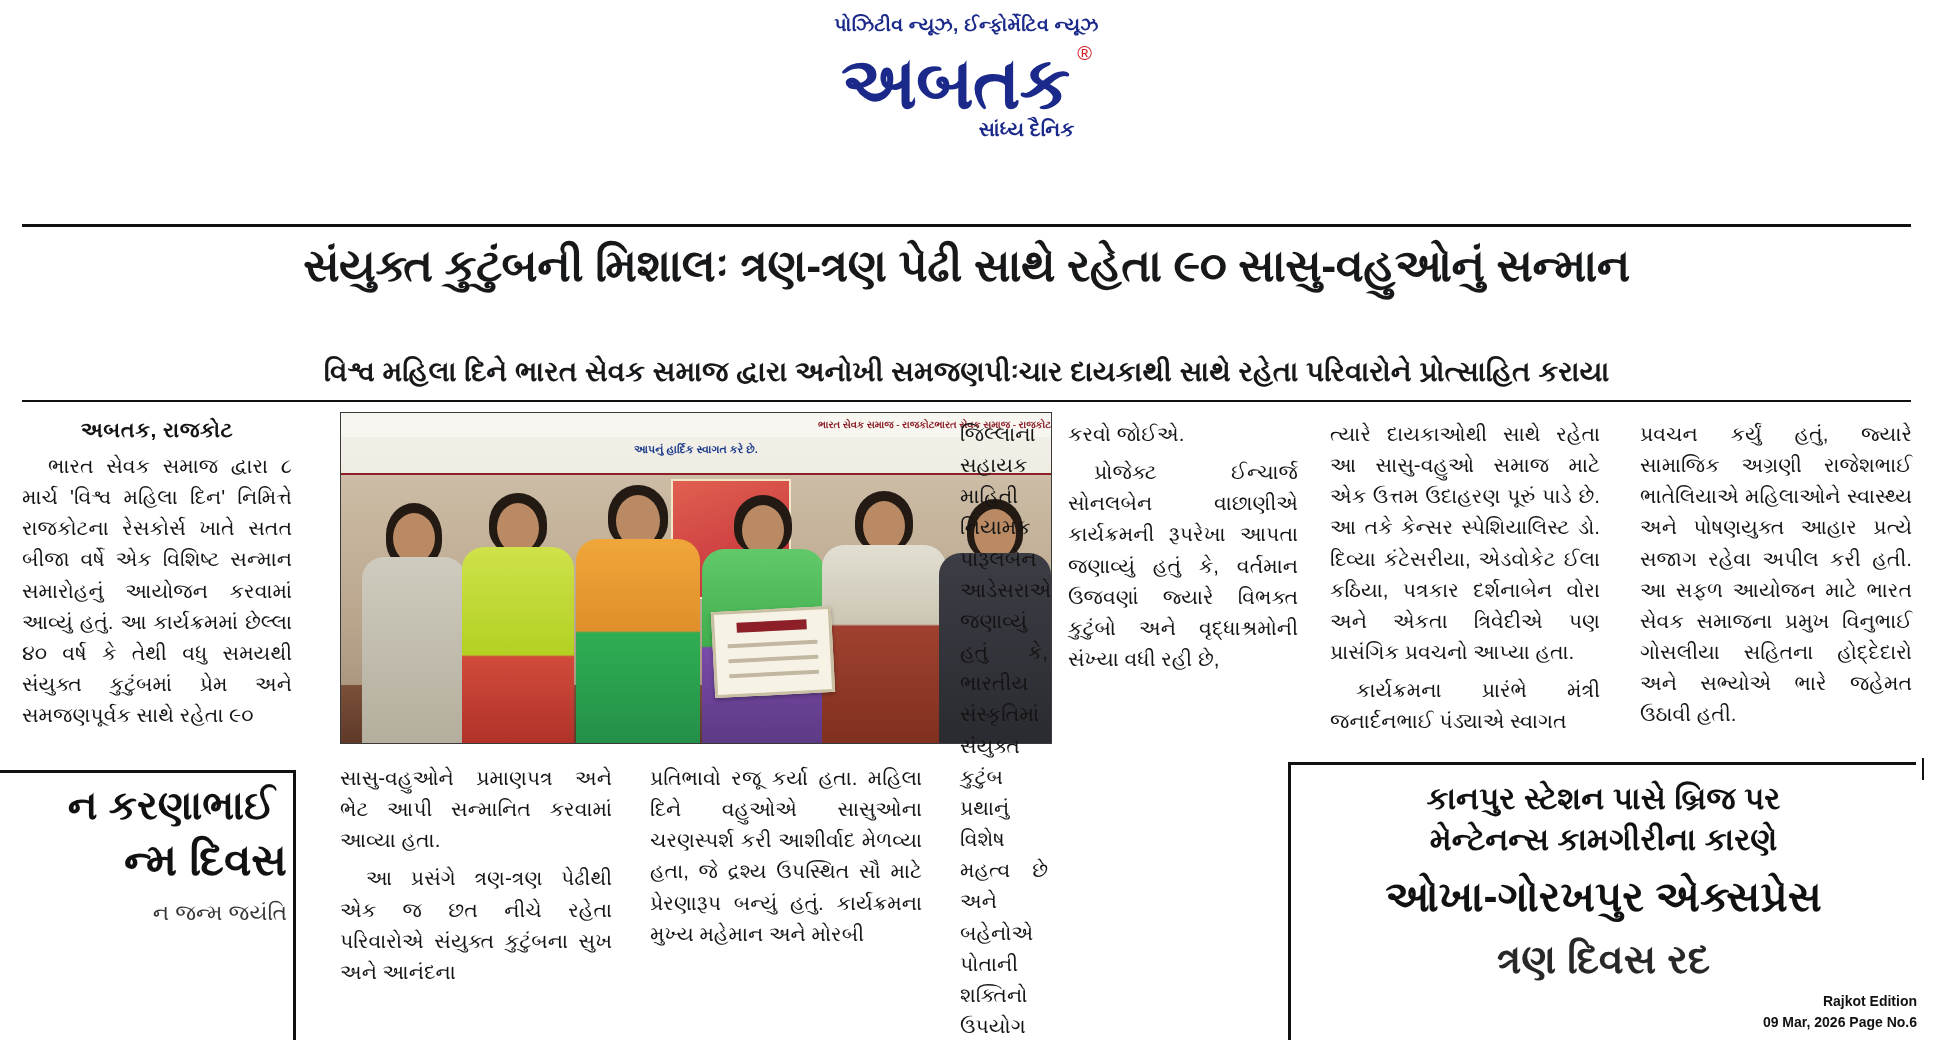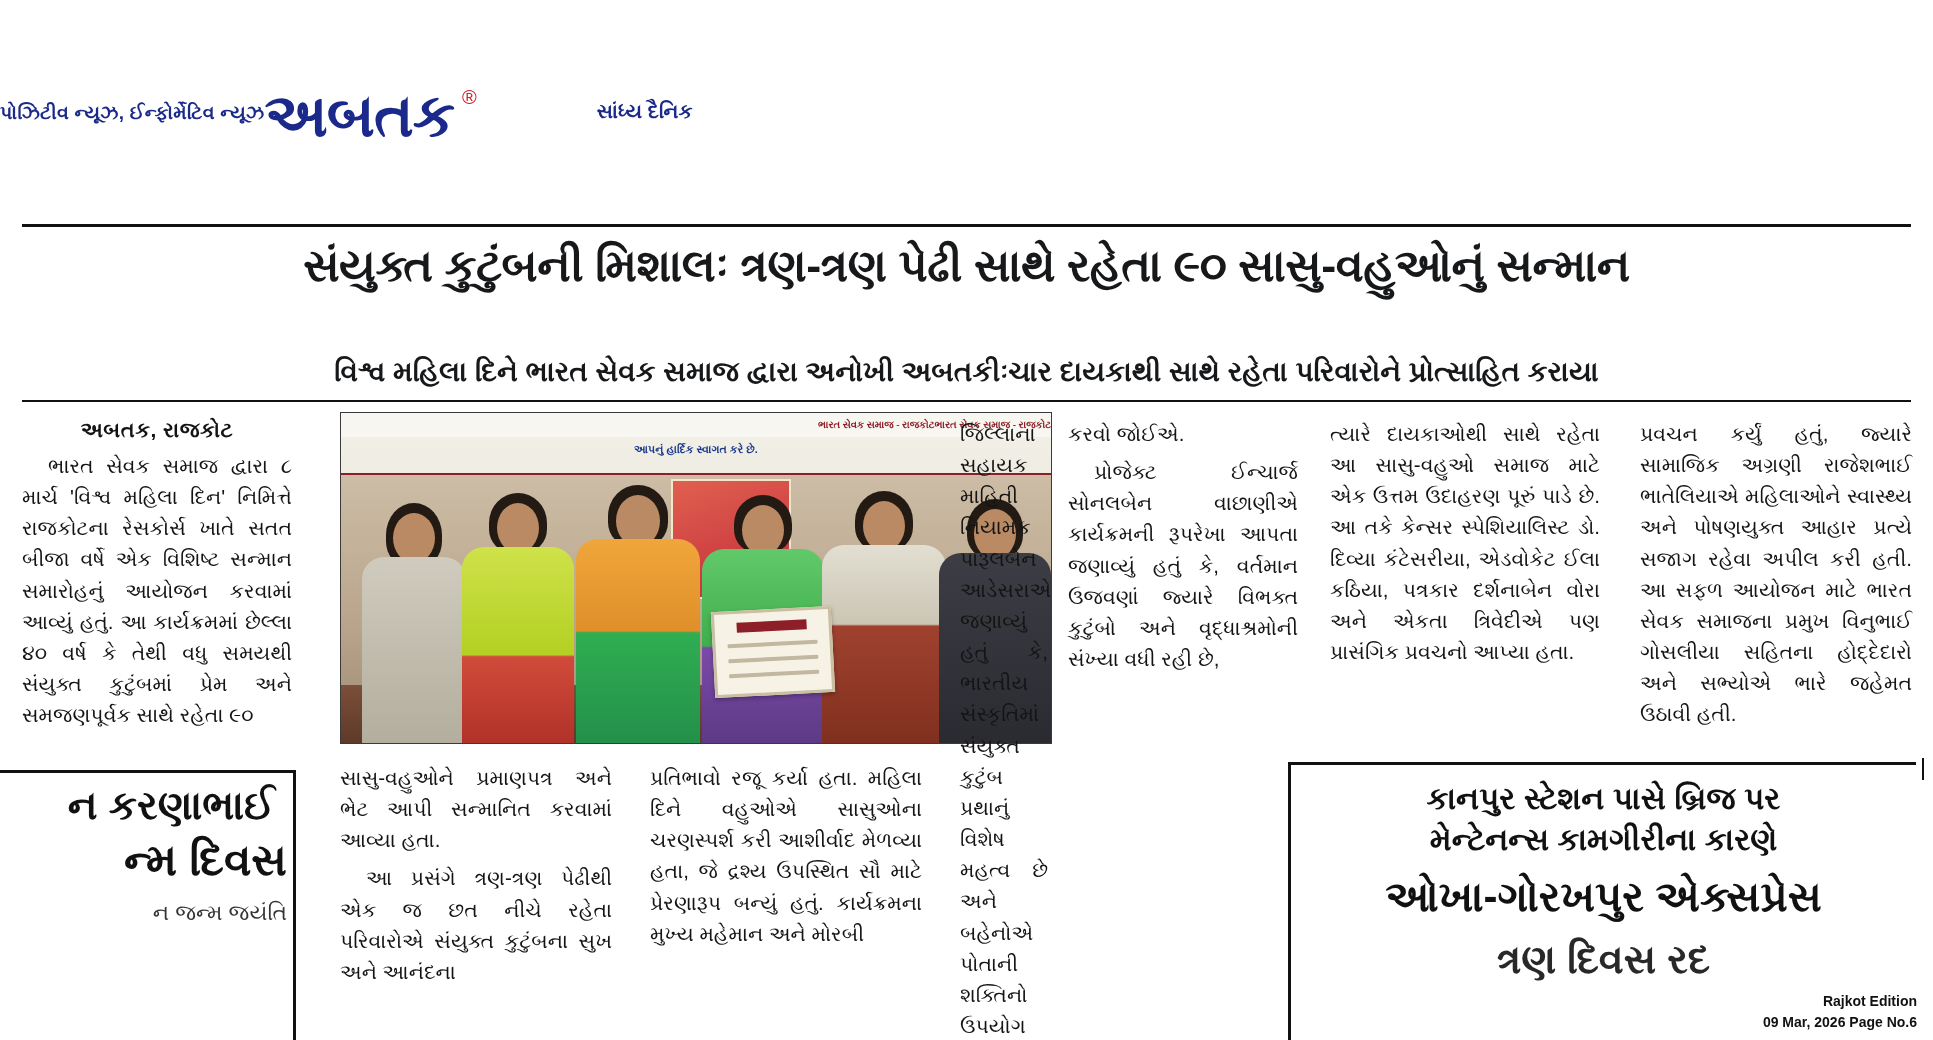--- a/index.html
+++ b/index.html
@@ -19,45 +19,45 @@
     background: #fff;
   }
 
   
   .masthead {
     position: absolute;
     left: 0; top: 0;
     width: 1933px;
     height: 212px;
     display: flex;
-    flex-direction: row;
+    flex-direction: column;
     align-items: center;
     justify-content: flex-start;
     padding-top: 14px;
   }
   .masthead-tagline {
     font-family: "Liberation Sans", sans-serif;
     font-weight: bold;
     font-size: 19px;
     color: #1b2a8a;
     letter-spacing: 0.3px;
   }
   .logo-wrap {
     position: relative;
     display: flex;
     align-items: flex-start;
   }
   .logo-text {
     font-family: "Liberation Sans", sans-serif;
     font-weight: bold;
-    font-size: 60px;
+    font-size: 72px;
     line-height: 1.05;
     color: #1b2a8a;
     letter-spacing: -1px;
-    margin-top: 4px;
+    margin-top: 10px;
   }
   .logo-reg {
     font-family: "Liberation Sans", sans-serif;
     font-size: 20px;
     color: #cf2027;
     margin-left: 8px;
     margin-top: 6px;
   }
   .masthead-sub {
     font-family: "Liberation Sans", sans-serif;
@@ -316,21 +316,21 @@
     <div class="masthead-tagline">પોઝિટીવ ન્યૂઝ, ઈન્ફોર્મેટિવ ન્યૂઝ</div>
     <div class="logo-wrap">
       <div class="logo-text">અબતક</div>
       <div class="logo-reg">®</div>
     </div>
     <div class="masthead-sub">સાંધ્ય દૈનિક</div>
   </div>
   <div class="rule-top"></div>
 
   <div class="headline-main">સંયુક્ત કુટુંબની મિશાલઃ ત્રણ-ત્રણ પેઢી સાથે રહેતા ૯૦ સાસુ-વહુઓનું સન્માન</div>
-  <div class="headline-sub">વિશ્વ મહિલા દિને ભારત સેવક સમાજ દ્વારા અનોખી અબતકીઃચાર દાયકાથી સાથે રહેતા પરિવારોને પ્રોત્સાહિત કરાયા</div>
+  <div class="headline-sub">વિશ્વ મહિલા દિને ભારત સેવક સમાજ દ્વારા અનોખી સમજણપીઃચાર દાયકાથી સાથે રહેતા પરિવારોને પ્રોત્સાહિત કરાયા</div>
   <div class="rule-under-head"></div>
 
   <div class="col" id="col1">
     <div class="dateline">અબતક,  રાજકોટ</div>
     <div class="body-text">
       <p>ભારત સેવક સમાજ દ્વારા ૮ માર્ચ 'વિશ્વ મહિલા દિન' નિમિત્તે રાજકોટના રેસકોર્સ ખાતે સતત બીજા વર્ષે એક વિશિષ્ટ સન્માન સમારોહનું આયોજન કરવામાં આવ્યું હતું. આ કાર્યક્રમમાં છેલ્લા ૪૦ વર્ષ કે તેથી વધુ સમયથી સંયુક્ત કુટુંબમાં પ્રેમ અને સમજણપૂર્વક સાથે રહેતા ૯૦</p>
     </div>
   </div>
 
   <div class="photo">
@@ -406,20 +406,21 @@
   <div class="col" id="col4">
     <div class="body-text">
       <p class="noindent">કરવો જોઈએ.</p>
       <p>પ્રોજેક્ટ ઈન્ચાર્જ સોનલબેન વાછાણીએ કાર્યક્રમની રૂપરેખા આપતા જણાવ્યું હતું કે, વર્તમાન ઉજવણાં જ્યારે વિભક્ત કુટુંબો અને વૃદ્ધાશ્રમોની સંખ્યા વધી રહી છે,</p>
     </div>
   </div>
 
   <div class="col" id="col5">
     <div class="body-text">
       <p class="noindent">ત્યારે દાયકાઓથી સાથે રહેતા આ સાસુ-વહુઓ સમાજ માટે એક ઉત્તમ ઉદાહરણ પૂરું પાડે છે. આ તકે કેન્સર સ્પેશિયાલિસ્ટ ડો. દિવ્યા કંટેસરીયા, એડવોકેટ ઈલા કઠિયા, પત્રકાર દર્શનાબેન વોરા અને એકતા ત્રિવેદીએ પણ પ્રાસંગિક પ્રવચનો આપ્યા હતા.</p>
+      <p>કાર્યક્રમના પ્રારંભે મંત્રી જનાર્દનભાઈ પંડ્યાએ સ્વાગત</p>
     </div>
   </div>
 
   <div class="col" id="col6">
     <div class="body-text">
       <p class="noindent">પ્રવચન કર્યું હતું, જ્યારે સામાજિક અગ્રણી રાજેશભાઈ ભાતેલિયાએ મહિલાઓને સ્વાસ્થ્ય અને પોષણયુક્ત આહાર પ્રત્યે સજાગ રહેવા અપીલ કરી હતી. આ સફળ આયોજન માટે ભારત સેવક સમાજના પ્રમુખ વિનુભાઈ ગોસલીયા સહિતના હોદ્દેદારો અને સભ્યોએ ભારે જહેમત ઉઠાવી હતી.</p>
     </div>
   </div>
 
   <div class="teaser-left">

